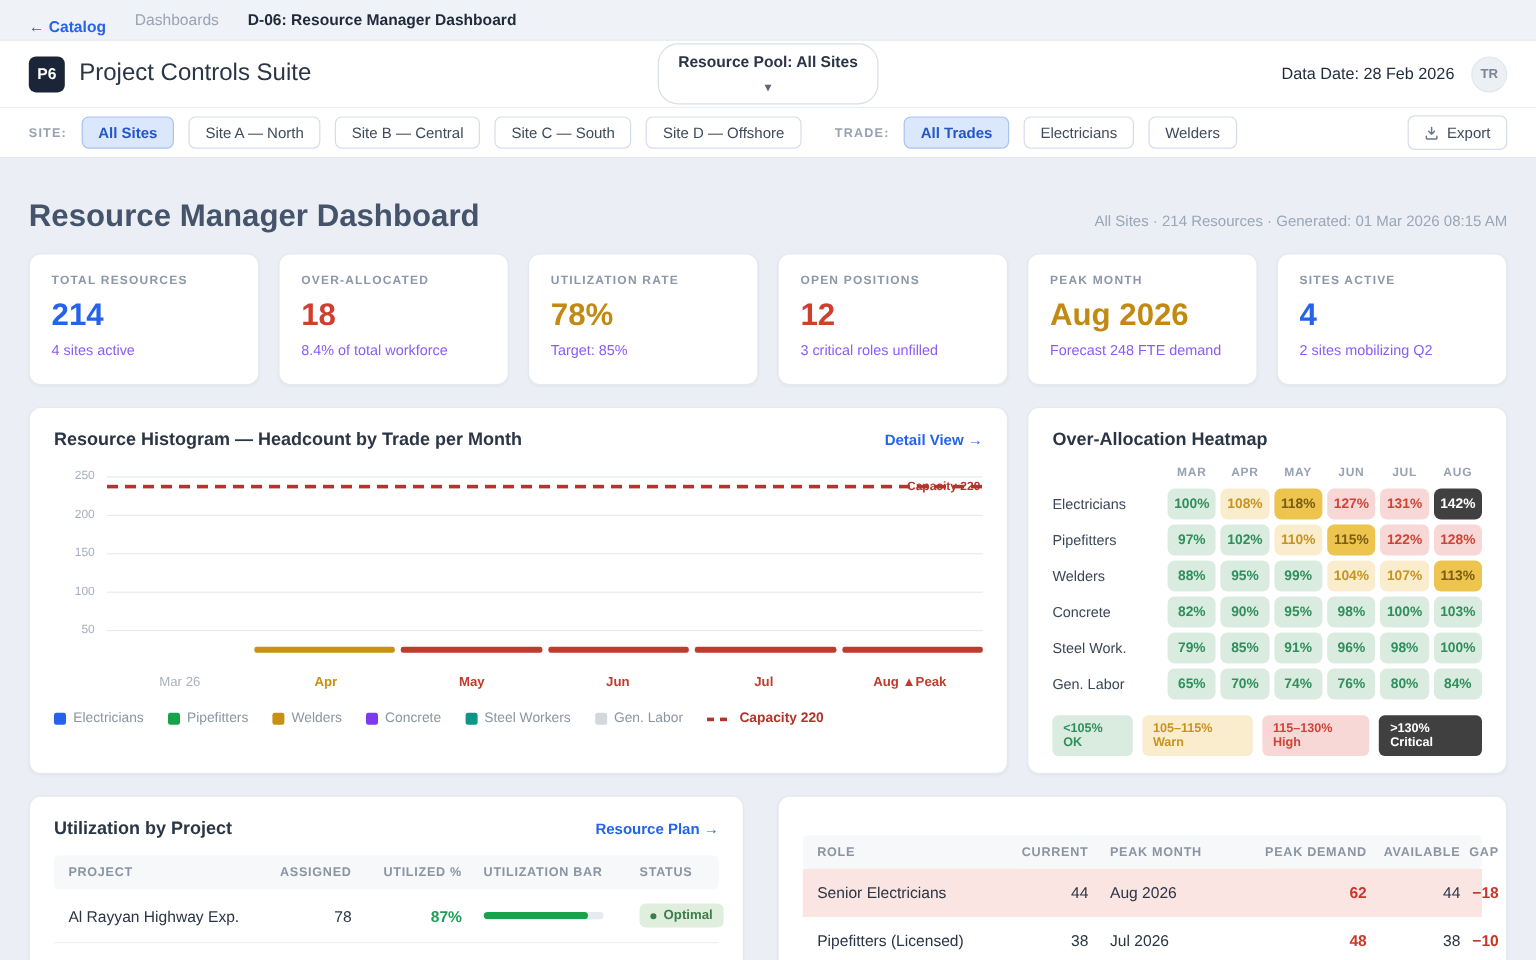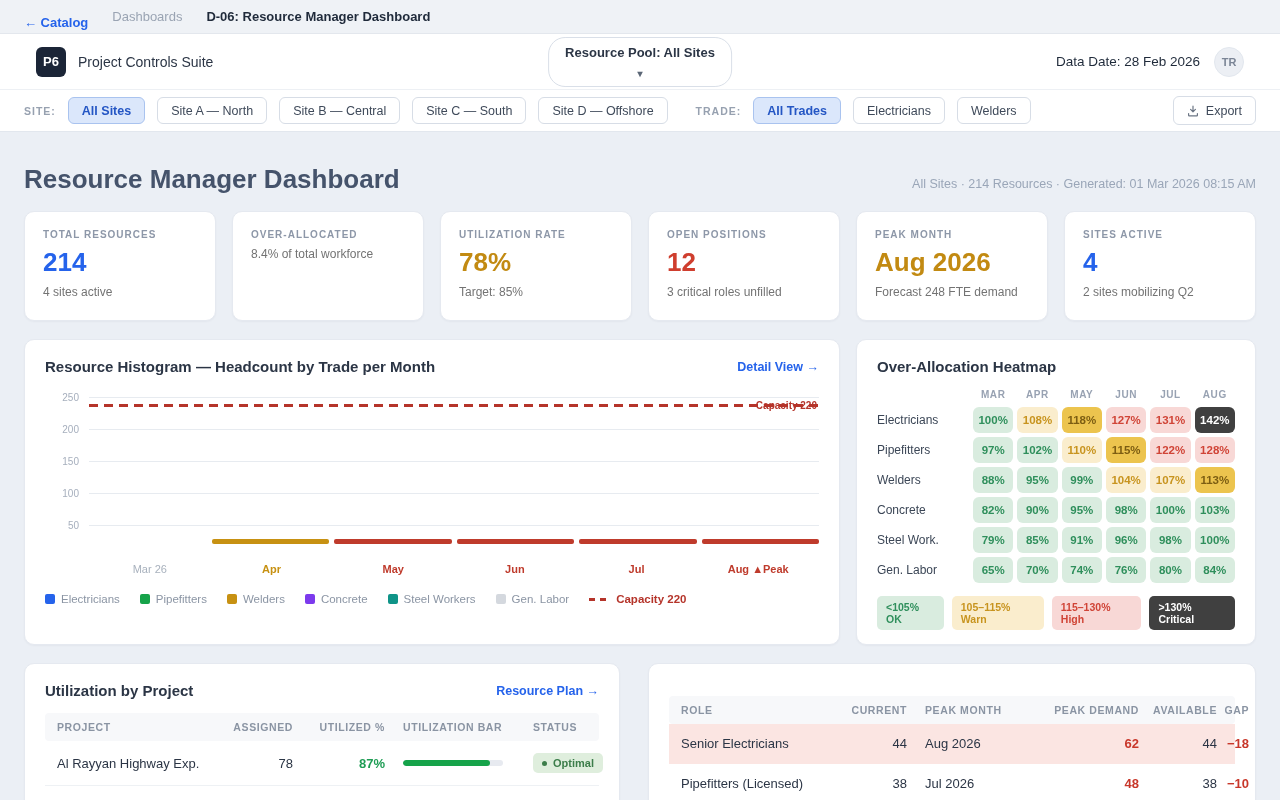--- a/index.html
+++ b/index.html
@@ -10,24 +10,24 @@
     font-family: "Liberation Sans", sans-serif;
   }
   
   .topbar { height: 34px; background: #eff2f6; border-bottom: 1px solid #e3e7ed;
     display: flex; align-items: center; padding: 0 24px; gap: 24px; font-size: 13px; }
   .tb-back { color: #2563eb; font-weight: 700; text-decoration: none; cursor: pointer; margin-top: 11px; }
   .tb-section { color: #9aa4b3; cursor: pointer; }
   .tb-current { color: #1f2a3a; font-weight: 600; }
   
   .appbar { height: 56px; background: #fff; display: flex; align-items: center;
-    padding: 0 36px; position: relative; border-bottom: 1px solid #edf0f4; }
+    padding: 0 24px; position: relative; border-bottom: 1px solid #edf0f4; }
   .logo { width: 30px; height: 30px; background: #1b2537; border-radius: 6px; color: #fff;
     font-weight: 700; font-size: 13px; display: flex; align-items: center; justify-content: center; }
-  .app-title { margin-left: 12px; font-size: 14px; color: #2b3545; text-align: right; }
+  .app-title { margin-left: 12px; font-size: 20px; color: #2b3545; text-align: right; }
   .pool-pill { position: absolute; left: 50%; transform: translateX(-50%);
     border: 1px solid #d9dfe8; border-radius: 17px; padding: 7px 16px; font-size: 13px;
     font-weight: 700; color: #2b3545; display: flex; gap: 8px; align-items: center;
     background: #fff; cursor: pointer; font-family: inherit; flex-direction: column; }
   .pill-caret { font-size: 10px; color: #5b6676; }
   .appbar-right { margin-left: auto; display: flex; align-items: center; gap: 14px; }
   .data-date { font-size: 13.5px; color: #1f2a3a; }
   .avatar { width: 30px; height: 30px; border-radius: 50%; background: #eceff4; color: #7b8596;
     font-size: 11px; font-weight: 700; display: flex; align-items: center; justify-content: center;
     border: 1px solid #e2e7ee; cursor: pointer; }
@@ -50,21 +50,21 @@
   .page-meta { font-size: 12.5px; color: #9aa6b8; padding-bottom: 4px; }
   
   .kpi-grid { display: grid; grid-template-columns: repeat(6, 1fr); gap: 16px; margin-top: 16px; }
   .kpi { background: #fff; border: 1px solid #e5e9f0; border-radius: 10px; padding: 17px 18px;
     box-shadow: 0 1px 2px rgba(20,30,50,.04); height: 110px; }
   .kpi-label { font-size: 10px; font-weight: 700; letter-spacing: 1px; color: #8d97a8; }
   .kpi-value { font-size: 26px; font-weight: 700; margin-top: 7px; }
   .kpi-value[data-color="blue"]  { color: #2563eb; }
   .kpi-value[data-color="red"]   { color: #cf3e2e; }
   .kpi-value[data-color="amber"] { color: #c28a12; }
-  .kpi-sub { font-size: 12px; color: #737373; margin-top: 7px; }
+  .kpi-sub { font-size: 12px; color: #8b5cf6; margin-top: 7px; }
   
   .panels-row { display: grid; grid-template-columns: 816px 400px; gap: 16px; margin-top: 18px; height: 306px; }
   .panel { background: #fff; border: 1px solid #e5e9f0; border-radius: 10px; padding: 18px 20px;
     box-shadow: 0 1px 2px rgba(20,30,50,.04); overflow: hidden; }
   .panel-head { display: flex; justify-content: space-between; align-items: center; }
   .panel-title { font-size: 15px; font-weight: 700; color: #2b3545; }
   .panel-link { font-size: 12.5px; font-weight: 700; color: #2563eb; cursor: pointer; }
   
   .chart { position: relative; height: 170px; margin-top: 14px; }
   .gl { position: absolute; left: 44px; right: 0; height: 1px; background: #e7ebf0; }
@@ -177,20 +177,21 @@
   </div>
 
   <div class="kpi-grid">
     <div class="kpi">
       <div class="kpi-label">TOTAL RESOURCES</div>
       <div class="kpi-value" data-color="blue">214</div>
       <div class="kpi-sub">4 sites active</div>
     </div>
     <div class="kpi">
       <div class="kpi-label">OVER-ALLOCATED</div>
+      <div class="kpi-value" data-color="red">18</div>
       <div class="kpi-sub">8.4% of total workforce</div>
     </div>
     <div class="kpi">
       <div class="kpi-label">UTILIZATION RATE</div>
       <div class="kpi-value" data-color="amber">78%</div>
       <div class="kpi-sub">Target: 85%</div>
     </div>
     <div class="kpi">
       <div class="kpi-label">OPEN POSITIONS</div>
       <div class="kpi-value" data-color="red">12</div>

